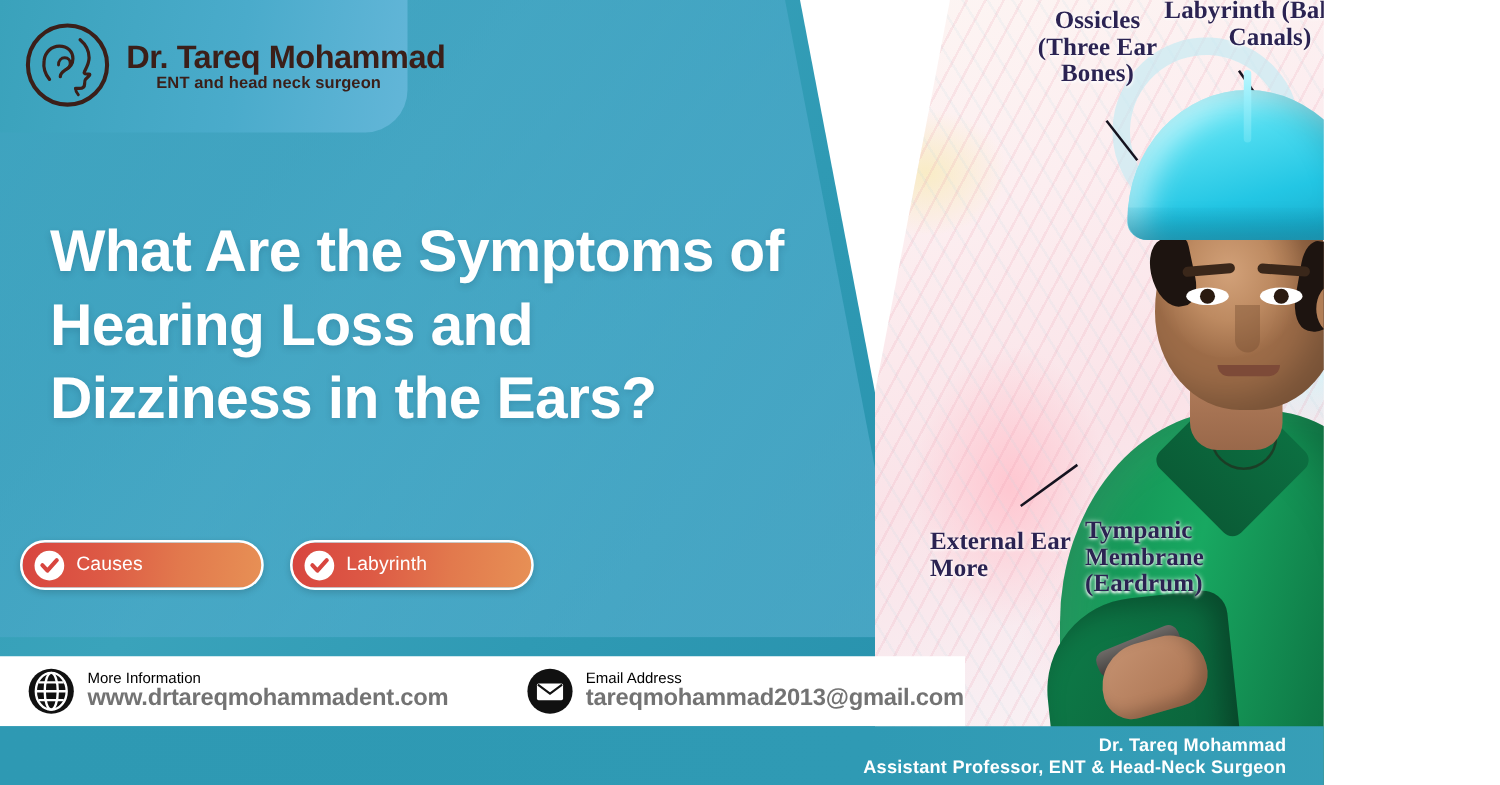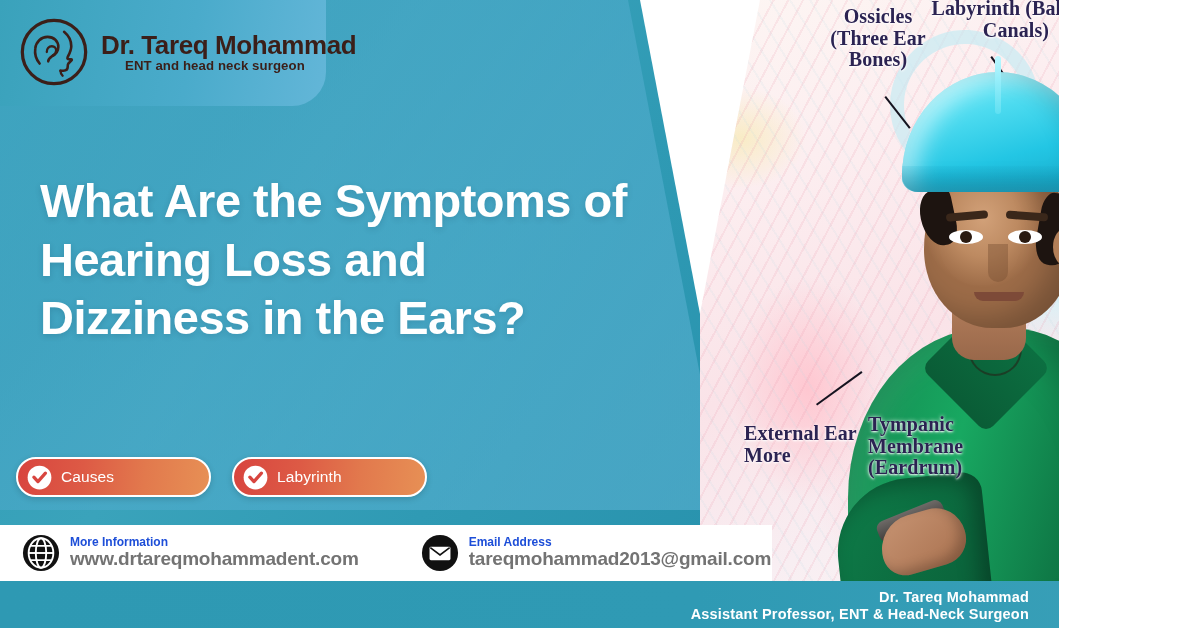--- a/index.html
+++ b/index.html
@@ -171,42 +171,42 @@
     padding-left:24px;
   }
 
   .headline{
     position:absolute; left:40px; top:172px; width:600px;
     color:#ffffff; font-size:47px; font-weight:700; line-height:1.245;
     letter-spacing:-.5px;
     text-shadow:0 2px 6px rgba(0,40,60,.16);
   }
 
-  .pills{ position:absolute; left:16px; top:457px; display:flex; gap:21px; }
+  .pills{ position:absolute; left:16px; top:432px; display:flex; gap:21px; }
   .pill{
     position:relative; display:flex; align-items:center; gap:9px;
     height:40px; padding:0 14px 0 9px; min-width:195px;
     border-radius:21px; border:2px solid #ffffff;
     background:linear-gradient(96deg,#d8453f 0%,#dd5a45 34%,#e2794d 66%,#e79055 100%);
     box-shadow:0 2px 6px rgba(0,0,0,.16);
   }
   .pill-label{ color:#ffffff; font-size:15.5px; font-weight:400; letter-spacing:.1px; white-space:nowrap; }
   .chk{ width:25px; height:25px; flex:0 0 auto; }
 
   
   .footer{
     position:absolute; left:0; bottom:47px; width:772px; height:56px;
     background:#ffffff; display:flex; align-items:center;
   }
   .f-item{ display:flex; align-items:center; gap:10px; }
   #footer-web{ margin-left:22px; }
   #footer-mail{ margin-left:62px; }
   .f-ico{ width:38px; height:38px; flex:0 0 auto; }
   .f-txt{ display:flex; flex-direction:column; line-height:1.08; }
-  .f-cap{ color:#1d4ed8; font-size:12px; font-weight:700; }
+  .f-cap{ color:#000000; font-size:12px; font-weight:400; }
   .f-val{ color:#737373; font-size:19px; font-weight:700; letter-spacing:-.2px; white-space:nowrap; }
 
   
   .bottom-strip{
     position:absolute; left:0; bottom:0; width:1200px; height:47px;
     background:linear-gradient(90deg,#2e99b3 0%,#2f9ab4 58%,#3aa0b8 100%);
   }
   .creds{
     position:absolute; right:30px; bottom:4px; text-align:right;
     color:#ffffff; line-height:1.22;

